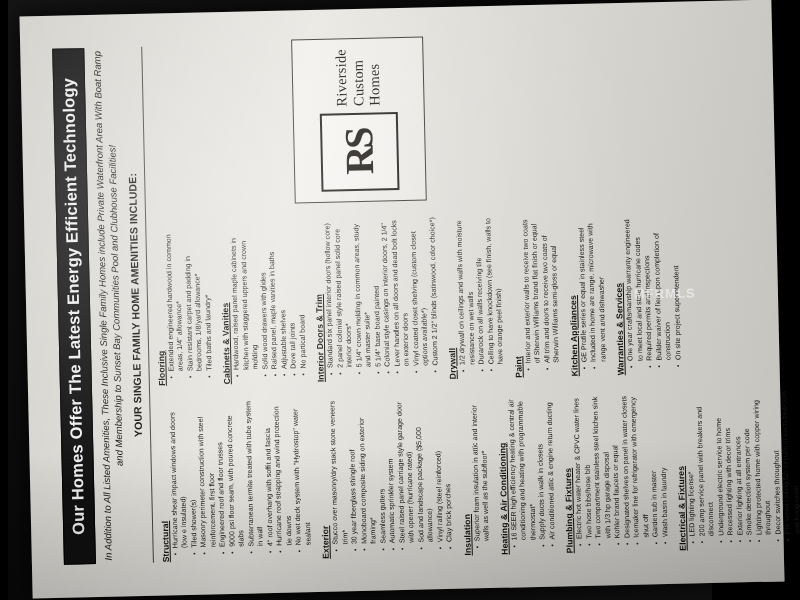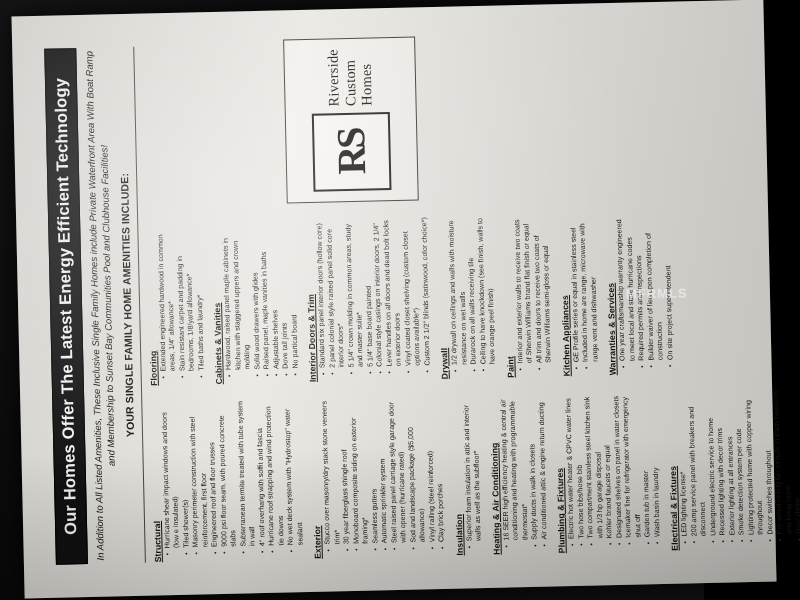--- a/index.html
+++ b/index.html
@@ -10,20 +10,21 @@
     height: 600px;
     overflow: hidden;
     font-family: "Liberation Sans", sans-serif;
   }
 
   #stage {
     position: relative;
     width: 704px;
     height: 600px;
     background: #0d0d0d;
+    margin-left: 8px;
   }
 
   
   #photo-bg {
     position: absolute;
     inset: 0;
     background: linear-gradient(135deg, #151515 0%, #070707 50%, #101010 100%);
   }
 
   

